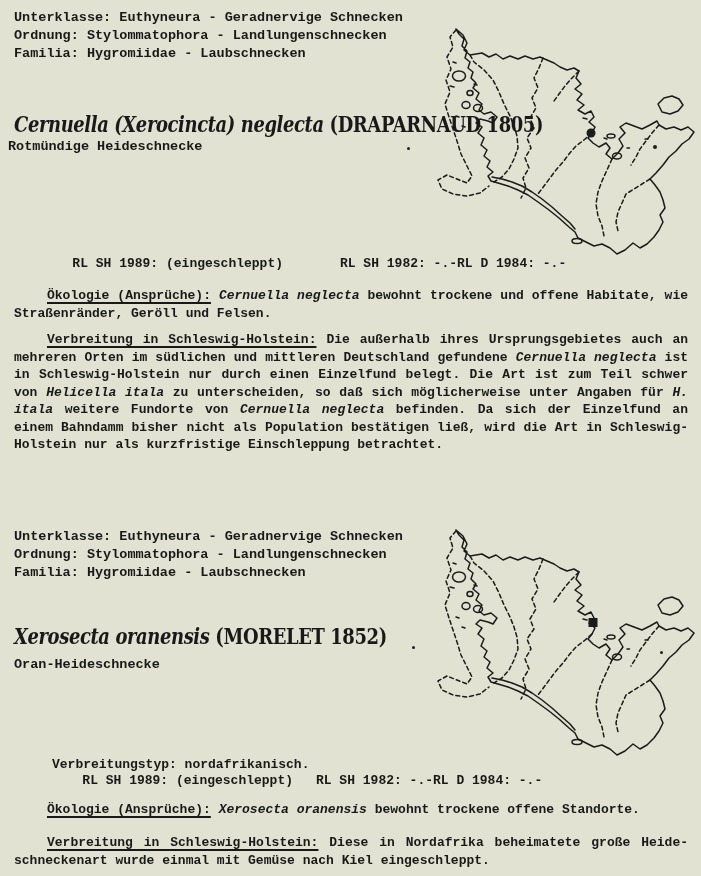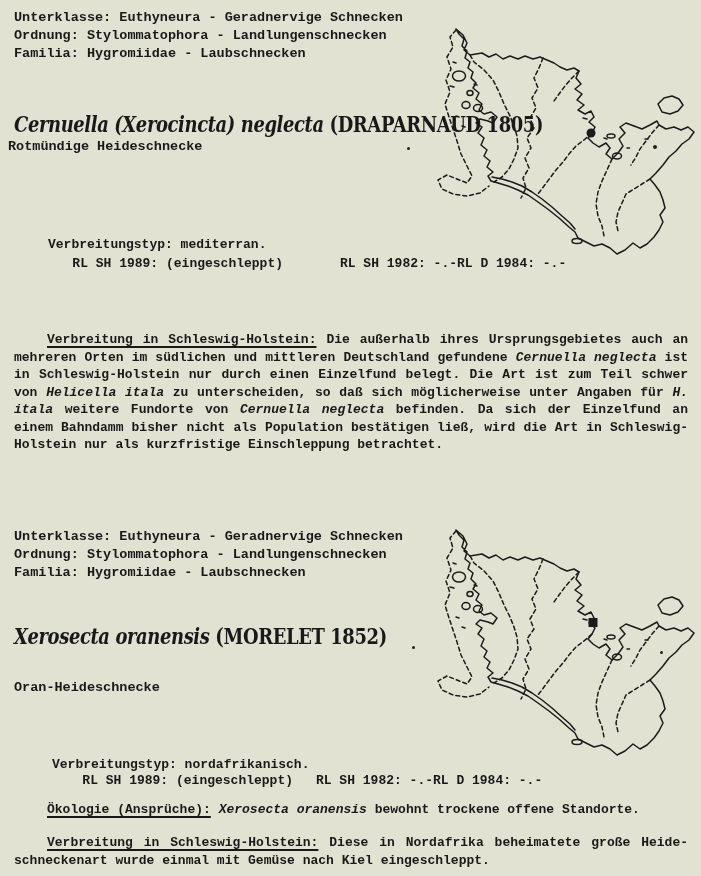--- a/index.html
+++ b/index.html
@@ -92,38 +92,38 @@
           <path stroke-dasharray="4 3" d="M224,153 L216,158 L208,163 L200,168 L196,177 L192,186 L190,196 L192,205"></path>
           <path stroke-dasharray="4 3" d="M233,99 L226,107 L220,115 L214,123 L210,131 L205,139"></path>
         </g>
       </defs>
       <use href="#sh-base"></use>
       <circle class="marker-circle" cx="165" cy="107" r="4.5" fill="#1b1b1b"></circle>
       <rect class="marker-square" x="162.5" y="91" width="9" height="9" fill="#1b1b1b" style="display: none;"></rect>
     </svg>
   </div>
 
-  <div class="abs body-text vtype" style="left:48px;top:236px;">Verbreitungstyp: mediterran.</div>
 
   <div class="abs body-text rl-line" style="left:46px;top:255px;">
     <span class="rl-seg" style="width:237px;">RL SH 1989: (eingeschleppt)</span><span class="rl-seg" style="width:174px;">RL SH 1982: -.-</span><span class="rl-seg">RL D 1984: -.-</span>
   </div>
 
+  <div class="abs body-text para" style="left:14px;top:287px;"><span class="seg-underline">Ökologie (Ansprüche):</span><span class="seg-plain"> </span><span class="seg-italic">Cernuella neglecta</span><span class="seg-plain"> bewohnt trockene und offene Habitate, wie Straßenränder, Geröll und Felsen.</span></div>
 
   <div class="abs body-text para" style="left:14px;top:331px;"><span class="seg-underline">Verbreitung in Schleswig-Holstein:</span><span class="seg-plain"> Die außerhalb ihres Ursprungsgebietes auch an mehreren Orten im südlichen und mittleren Deutschland gefundene </span><span class="seg-italic">Cernuella neglecta</span><span class="seg-plain"> ist in Schleswig-Holstein nur durch einen Einzelfund belegt. Die Art ist zum Teil schwer von </span><span class="seg-italic">Helicella itala</span><span class="seg-plain"> zu unterscheiden, so daß sich möglicherweise unter Angaben für </span><span class="seg-italic">H. itala</span><span class="seg-plain"> weitere Fundorte von </span><span class="seg-italic">Cernuella neglecta</span><span class="seg-plain"> befinden. Da sich der Einzelfund an einem Bahndamm bisher nicht als Population bestätigen ließ, wird die Art in Schleswig-Holstein nur als kurzfristige Einschleppung betrachtet.</span></div>
 
   <div class="abs taxonomy" style="left:14px;top:528px;">
     <div>Unterklasse: Euthyneura - Geradnervige Schnecken</div>
     <div>Ordnung: Stylommatophora - Landlungenschnecken</div>
     <div>Familia: Hygromiidae - Laubschnecken</div>
   </div>
 
   <div class="abs species-heading" style="left:14px;top:622px;"><span class="seg-italic">Xerosecta oranensis </span><span class="seg-plain">(MORELET 1852)</span></div>
 
-  <div class="abs common-name" style="left:14px;top:680px;">Oran-Heideschnecke</div>
+  <div class="abs common-name" style="left:14px;top:657px;">Oran-Heideschnecke</div>
 
   <div class="abs speck" style="left:412px;top:646px;width:3px;height:3px;"></div>
   <div class="abs speck" style="left:660px;top:651px;width:3px;height:3px;"></div>
 
   <div class="abs map-box" style="left:424px;top:527px;">
     <svg viewBox="0 0 272 240">
       <use href="#sh-base"></use>
       <circle class="marker-circle" cx="165" cy="107" r="4.5" fill="#1b1b1b" style="display: none;"></circle>
       <rect class="marker-square" x="162.5" y="91" width="9" height="9" fill="#1b1b1b"></rect>
     </svg>

